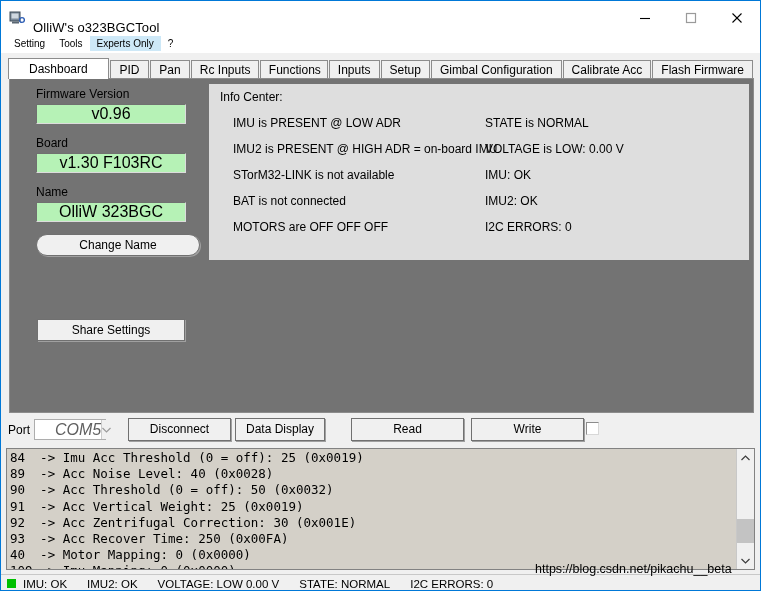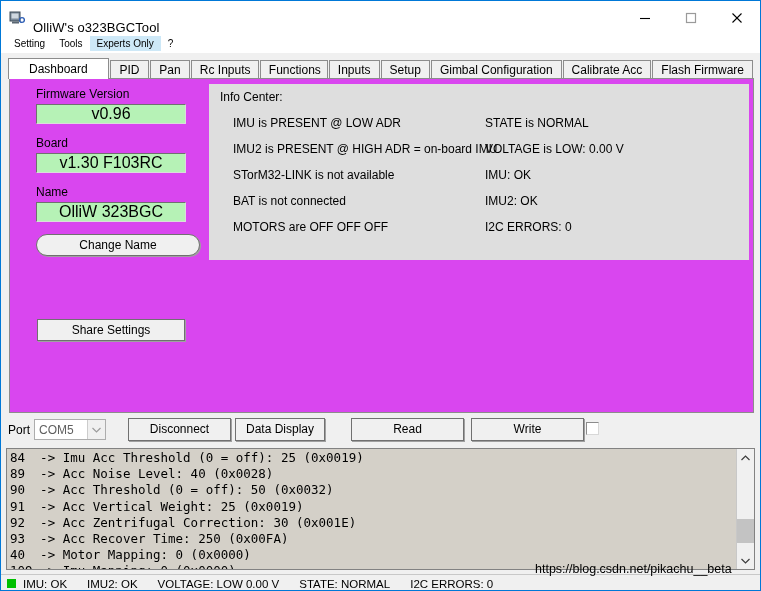--- a/index.html
+++ b/index.html
@@ -124,21 +124,21 @@
   }
 
   
   .tabpage {
     position: absolute;
     left: 8px; top: 77px;
     width: 745px;
     height: 335px;
     box-sizing: border-box;
     border: 1px solid #8c8c8c;
-    background: #d946ef;
+    background: #737373;
     z-index: 1;
   }
 
   
   .fieldgroup {
     position: absolute;
     left: 26px;
     top: 8px;
     width: 150px;
   }
@@ -238,24 +238,25 @@
     top: 3px;
     width: 72px;
     height: 21px;
     box-sizing: border-box;
     border: 1px solid #adadad;
     background: #ffffff;
     display: flex;
     align-items: center;
   }
   .port-combo .val {
-    font-size: 12px;
+    font-size: 16px;
     color: #606060;
-    padding-left: 4px;
+    padding-left: 20px;
     flex: 1;
+    font-style: italic;
   }
   .port-combo .arrow {
     width: 17px;
     height: 19px;
     background: #f0f0f0;
     border-left: 1px solid #cccccc;
     display: flex;
     align-items: center;
     justify-content: center;
   }

